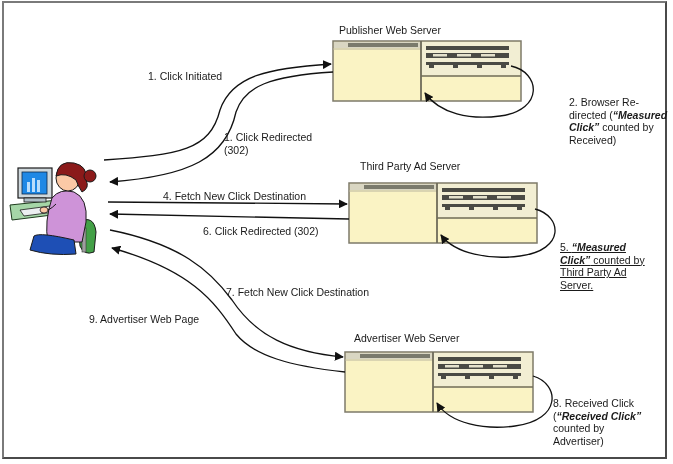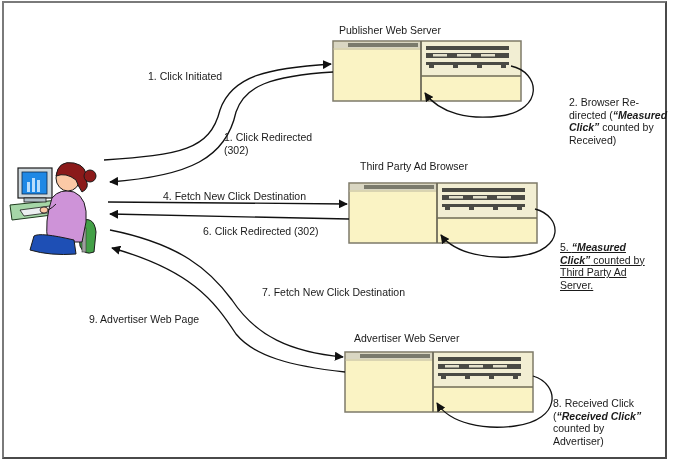--- a/index.html
+++ b/index.html
@@ -91,21 +91,21 @@
 
     <path d="M110,230 C180,244 210,270 232,300 C256,336 290,352 343,357" marker-end="url(#ah)"></path>
 
     <path d="M345,372 C290,366 254,356 236,334 C214,300 190,270 112,248" marker-end="url(#ah)"></path>
 
     <path d="M533,376 C560,384 562,420 515,426 C485,430 450,424 437,403" marker-end="url(#ah)"></path>
   </g>
 </svg>
 
 <div class="server-title" style="left:339px; top:24px;">Publisher Web Server</div>
-<div class="server-title" style="left:360px; top:160px;">Third Party Ad Browser</div>
+<div class="server-title" style="left:360px; top:160px;">Third Party Ad Server</div>
 <div class="server-title" style="left:354px; top:332px;">Advertiser Web Server</div>
 
 <div class="lbl" style="left:148px; top:70px;">1. Click Initiated</div>
 
 <div class="lbl" style="left:569px; top:96px;">
   <span>2. Browser Re-</span><br>
   <span>directed (</span><b>“Measured</b><br>
   <b>Click”</b><span> counted by</span><br>
   <span>Received)</span>
 </div>
@@ -119,21 +119,21 @@
 
 <div class="lbl" style="left:560px; top:241px;text-decoration:underline;">
   <span>5. </span><b>“Measured</b><br>
   <b>Click”</b><span> counted by</span><br>
   <span>Third Party Ad</span><br>
   <span>Server.</span>
 </div>
 
 <div class="lbl" style="left:203px; top:225px;">6. Click Redirected (302)</div>
 
-<div class="lbl" style="left:226px; top:286px;padding-left:36px;">7. Fetch New Click Destination</div>
+<div class="lbl" style="left:226px; top:286px;">7. Fetch New Click Destination</div>
 
 <div class="lbl" style="left:553px; top:397px;">
   <span>8. Received Click</span><br>
   <span>(</span><b>“Received Click”</b><br>
   <span>counted by</span><br>
   <span>Advertiser)</span>
 </div>
 
 <div class="lbl" style="left:89px; top:313px;">
   <span>9. Advertiser Web Page</span><br>

